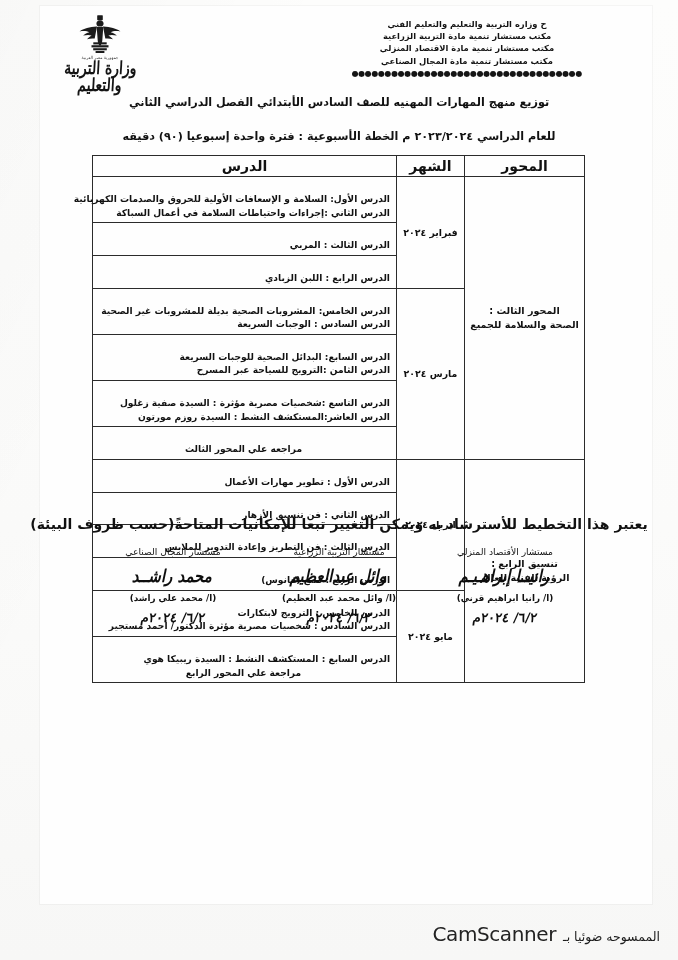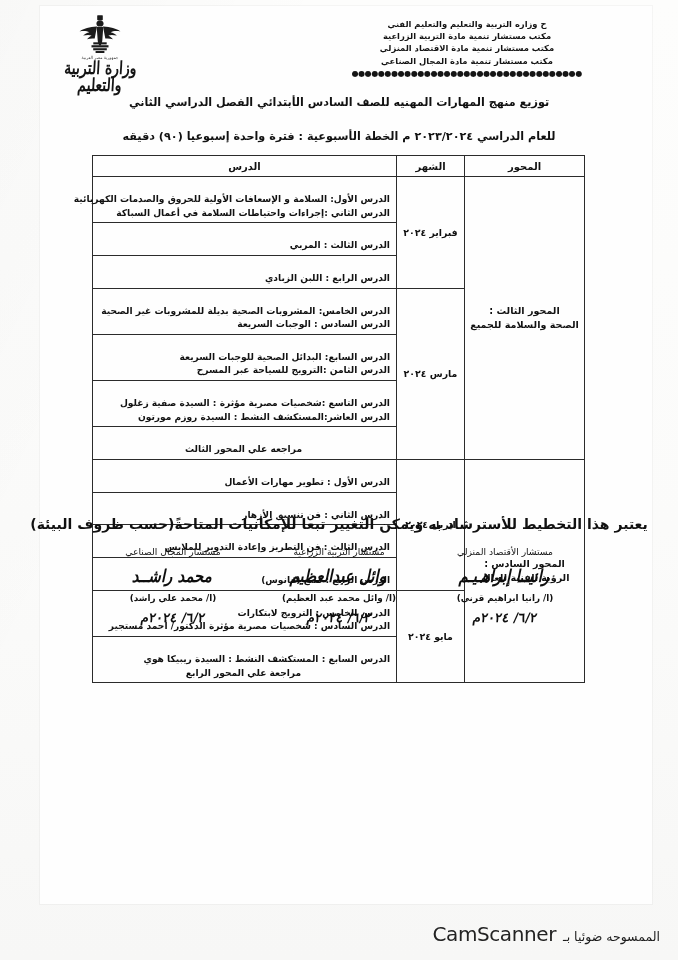--- a/index.html
+++ b/index.html
@@ -130,21 +130,21 @@
     border: 1px solid #2b2b2b;
     padding: 0;
     vertical-align: middle;
     font-size: 9.1px;
     font-weight: 700;
     color: #111;
   }
   .plan-table th {
     height: 20px;
     text-align: center;
-    font-size: 10px;
+    font-size: 14px;
   }
   .col-axis  { width: 120px; }
   .col-month { width: 68px; }
   .col-lesson{ width: 304px; }
 
   td.axis-cell {
     text-align: center;
     line-height: 1.45;
     font-size: 9.6px;
     padding: 2px 4px;
@@ -344,21 +344,21 @@
             <span class="lesson-line">الدرس العاشر:المستكشف النشط : السيدة روزم مورتون</span>
           </td>
         </tr>
         <tr>
           <td class="lesson-cell center">
             <span class="lesson-line">مراجعه علي المحور الثالث</span>
           </td>
         </tr>
         <tr>
           <td class="axis-cell" rowspan="6">
-            <div>المحور السادس :</div>
+            <div>تنسيق الرابع :</div>
             <div>الرؤية الفنية للعالم</div>
           </td>
           <td class="month-cell" rowspan="4">ابريل ٢٠٢٤</td>
           <td class="lesson-cell">
             <span class="lesson-line">الدرس الأول : تطوير مهارات الأعمال</span>
           </td>
         </tr>
         <tr>
           <td class="lesson-cell">
             <span class="lesson-line">الدرس الثاني : فن تنسيق الأزهار</span>

